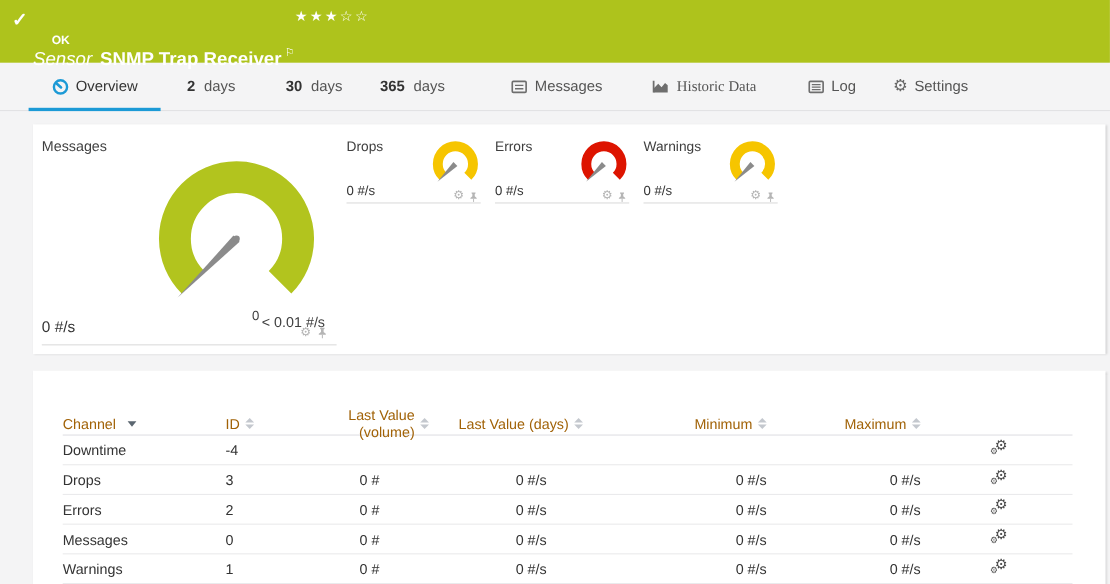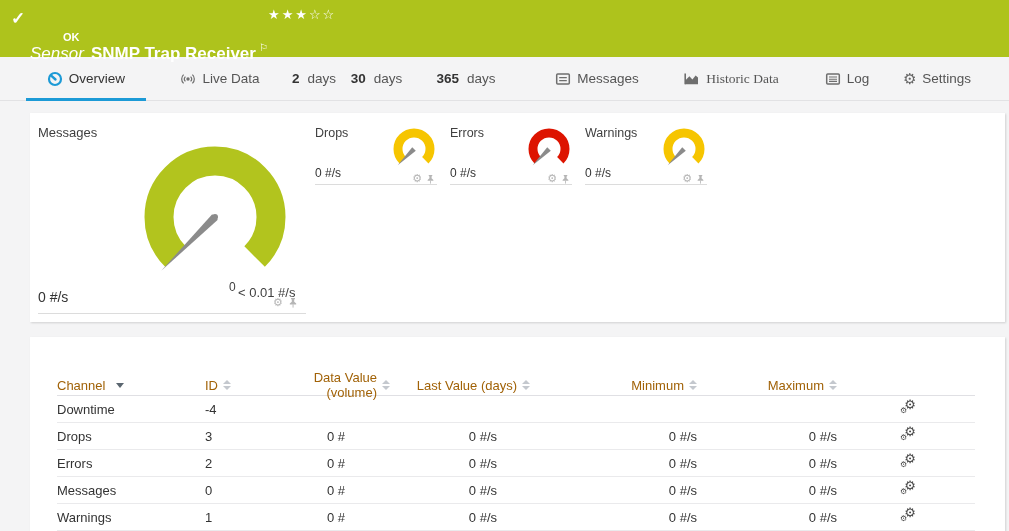--- a/index.html
+++ b/index.html
@@ -7,31 +7,31 @@
   body { font-family:"Liberation Sans", sans-serif; background:#f4f4f5; position:relative; }
 
   
   .hdr { position:relative; height:57px; color:#fff; }
   .hdr-check { position:absolute; left:11px; top:8px; font-size:17px; font-weight:bold; }
   .hdr-titleline { position:absolute; left:30px; top:6px; font-size:17px; white-space:nowrap;margin-top:36px; }
   .hdr-kind { font-style:italic; font-weight:400; margin-right:7px; }
   .hdr-title { font-weight:bold; }
   .hdr-flag { font-size:10px; vertical-align:8px; margin-left:3px; }
   .hdr-stars { position:absolute; left:268px; top:7px; font-size:13px; letter-spacing:2px; }
-  .hdr-ok { position:absolute; left:47px; top:31px; font-size:11px; font-weight:bold;margin-left:16px; }
+  .hdr-ok { position:absolute; left:47px; top:31px; font-size:11px; font-weight:bold; }
 
   
   .tabs { position:relative; height:44px; border-bottom:1px solid #e2e2e4; display:flex; align-items:center; padding-left:26px; }
   .tab { position:relative; height:100%; display:flex; align-items:center; justify-content:center; gap:6px;
          font-size:13.5px; color:#555; cursor:pointer; white-space:nowrap; }
   .tab .ticon { display:inline-flex; }
   .tab-overview { width:120px; color:#333; }
   .tab-livedata { margin-left:26px; width:96px; }
   .tab-2days    { margin-left:16px; width:60px; }
-  .tab-30days   { width:65px; }
+  .tab-30days   { margin-left:31px; width:65px; }
   .tab-365days  { margin-left:20px; width:74px; }
   .tab-messages { margin-left:44px; width:100px; }
   .tab-historic { margin-left:24px; width:120px;font-family:Liberation Serif, serif; }
   .tab-log      { margin-left:26px; width:60px; }
   .tab-settings { margin-left:20px; width:80px; }
   .tab .num { font-weight:bold; color:#333; margin-right:2px; }
   .tab-underline { position:absolute; left:0; bottom:-1px; height:3px; width:100%; }
   .gear-glyph { font-style:normal; font-size:15px; color:#666; line-height:1; }
 
   
@@ -95,32 +95,20 @@
   <div class="tab tab-overview">
     <span class="ticon">
       <svg width="16" height="16" viewBox="0 0 16 16">
           <circle cx="8" cy="8" r="6" fill="none" stroke="#1c9ad6" stroke-width="2.2"></circle>
           <path d="M8.5 8.5 L4.2 4.6" stroke="#1c9ad6" stroke-width="2.4" stroke-linecap="round"></path>
         </svg>
     </span>
     <span>Overview</span>
     <span class="tab-underline" style="background: rgb(28, 154, 214);"></span>
   </div>
-  <div class="tab tab-livedata">
-    <span class="ticon">
-      <svg width="16" height="16" viewBox="0 0 16 16">
-          <circle cx="8" cy="8" r="1.7" fill="#6e6e6e"></circle>
-          <path d="M5.4 5.6 A3.5 3.5 0 0 0 5.4 10.4" fill="none" stroke="#6e6e6e" stroke-width="1.2"></path>
-          <path d="M10.6 5.6 A3.5 3.5 0 0 1 10.6 10.4" fill="none" stroke="#6e6e6e" stroke-width="1.2"></path>
-          <path d="M3.6 3.6 A6 6 0 0 0 3.6 12.4" fill="none" stroke="#6e6e6e" stroke-width="1.2"></path>
-          <path d="M12.4 3.6 A6 6 0 0 1 12.4 12.4" fill="none" stroke="#6e6e6e" stroke-width="1.2"></path>
-        </svg>
-    </span>
-    <span>Live Data</span>
-  </div>
   <div class="tab tab-2days">
     <span class="num">2</span>
     <span>days</span>
   </div>
   <div class="tab tab-30days">
     <span class="num">30</span>
     <span>days</span>
   </div>
   <div class="tab tab-365days">
     <span class="num">365</span>
@@ -242,21 +230,21 @@
             <span class="sort-single"></span>
           </span></div>
       <div><span class="th-wrap">
             <span>ID</span>
             <span class="sort-double">
               <i class="up"></i>
               <i class="dn"></i>
             </span>
           </span></div>
       <div class="th-right"><span class="th-wrap">
-            <span>Data Value (volume)</span>
+            <span>Last Value (volume)</span>
             <span class="sort-double">
               <i class="up"></i>
               <i class="dn"></i>
             </span>
           </span></div>
       <div class="th-right"><span class="th-wrap">
             <span>Last Value (days)</span>
             <span class="sort-double">
               <i class="up"></i>
               <i class="dn"></i>

